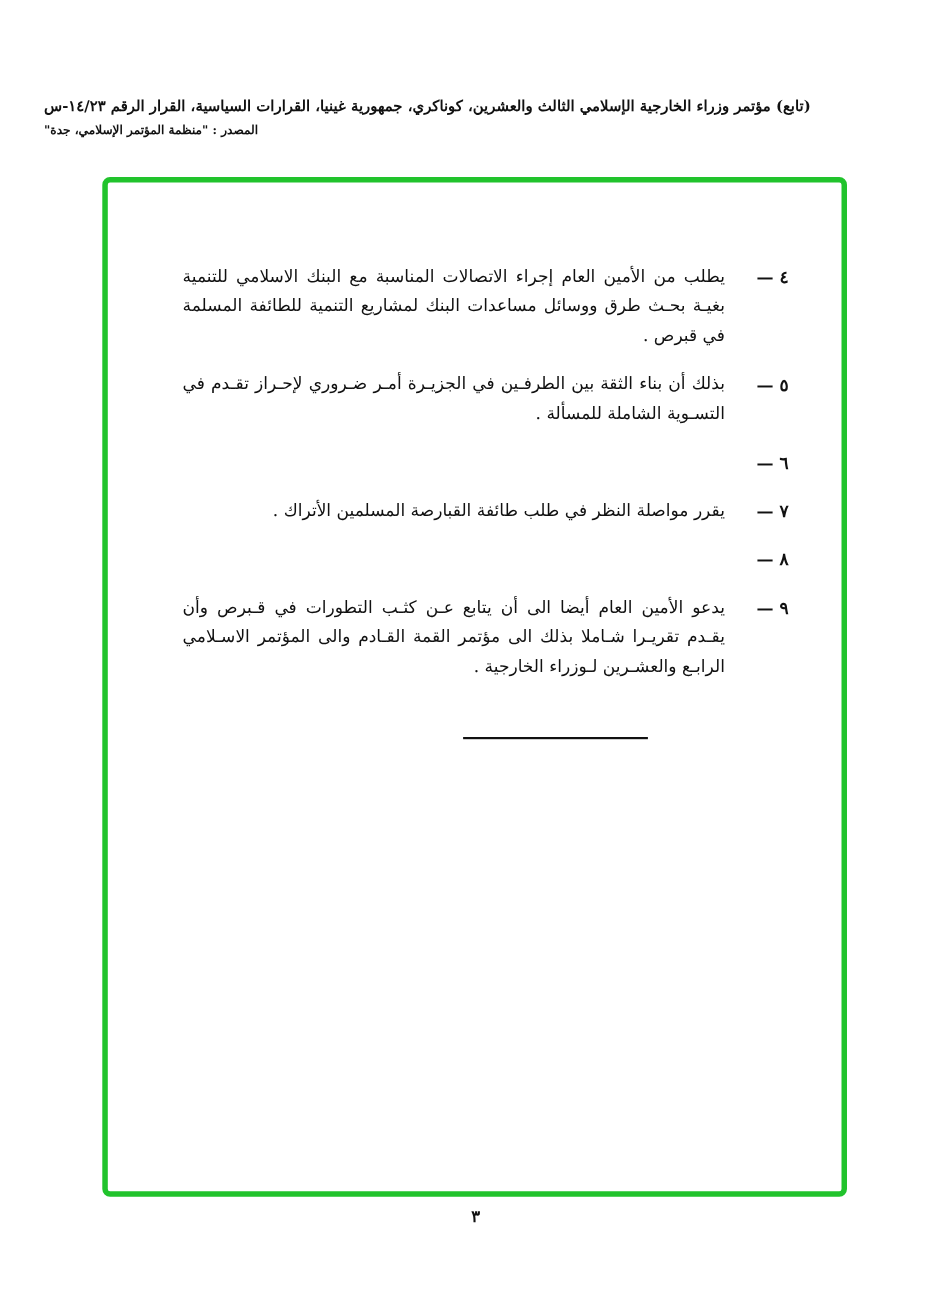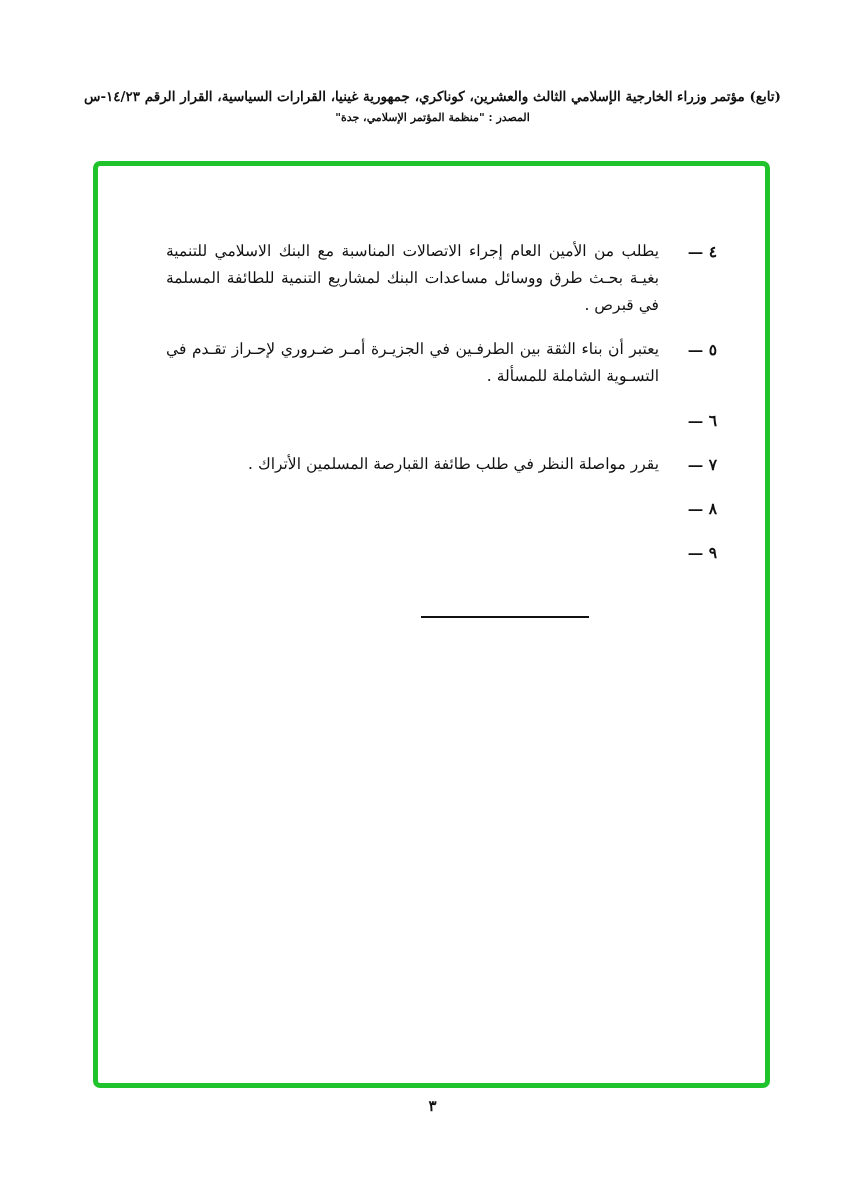--- a/index.html
+++ b/index.html
@@ -7,21 +7,21 @@
     width:865px;height:1193px;
     background:#ffffff;
     position:relative;
     font-family:"DejaVu Serif","Liberation Serif",serif;
     color:#111;
     overflow:hidden;
   }
   .header{
     position:absolute;
     top:88px;left:40px;right:40px;
-    text-align:center;
+    text-align:left;
     direction:rtl;
   }
   .header-line1{
     font-weight:bold;
     font-size:13.5px;
     letter-spacing:0.2px;
   }
   .header-line2{
     margin-top:7px;
     font-weight:bold;
@@ -86,38 +86,39 @@
 <div class="green-box">
   <div class="content">
 
     <div class="item">
       <span class="item-num">٤ —</span>
       <span class="item-body"><span class="kw">يطلب</span> <span>من الأمين العام إجراء الاتصالات المناسبة مع البنك الاسلامي للتنمية بغيـة بحـث طرق ووسائل مساعدات البنك لمشاريع التنمية للطائفة المسلمة في قبرص .</span></span>
     </div>
 
     <div class="item">
       <span class="item-num">٥ —</span>
-      <span class="item-body"><span class="kw">يعتبر</span> <span>أن بناء الثقة بين الطرفـين في الجزيـرة أمـر ضـروري لإحـراز تقـدم في التسـوية الشاملة للمسألة .</span></span>
+      <span class="item-body"><span class="kw">بذلك</span> <span>أن بناء الثقة بين الطرفـين في الجزيـرة أمـر ضـروري لإحـراز تقـدم في التسـوية الشاملة للمسألة .</span></span>
     </div>
 
     <div class="item">
       <span class="item-num">٦ —</span>
     </div>
 
     <div class="item">
       <span class="item-num">٧ —</span>
       <span class="item-body"><span class="kw">يقرر</span> <span>مواصلة النظر في طلب طائفة القبارصة المسلمين الأتراك .</span></span>
     </div>
 
     <div class="item">
       <span class="item-num">٨ —</span>
     </div>
 
     <div class="item">
       <span class="item-num">٩ —</span>
+      <span class="item-body"><span class="kw">يدعو</span> <span>الأمين العام أيضا الى أن يتابع عـن كثـب التطورات في قـبرص وأن يقـدم تقريـرا شـاملا بذلك الى مؤتمر القمة القـادم والى المؤتمر الاسـلامي الرابـع والعشـرين لـوزراء الخارجية .</span></span>
     </div>
 
     <div class="separator-line"></div>
 
   </div>
 </div>
 
 <div class="page-number">٣</div>
 
 </body></html>

